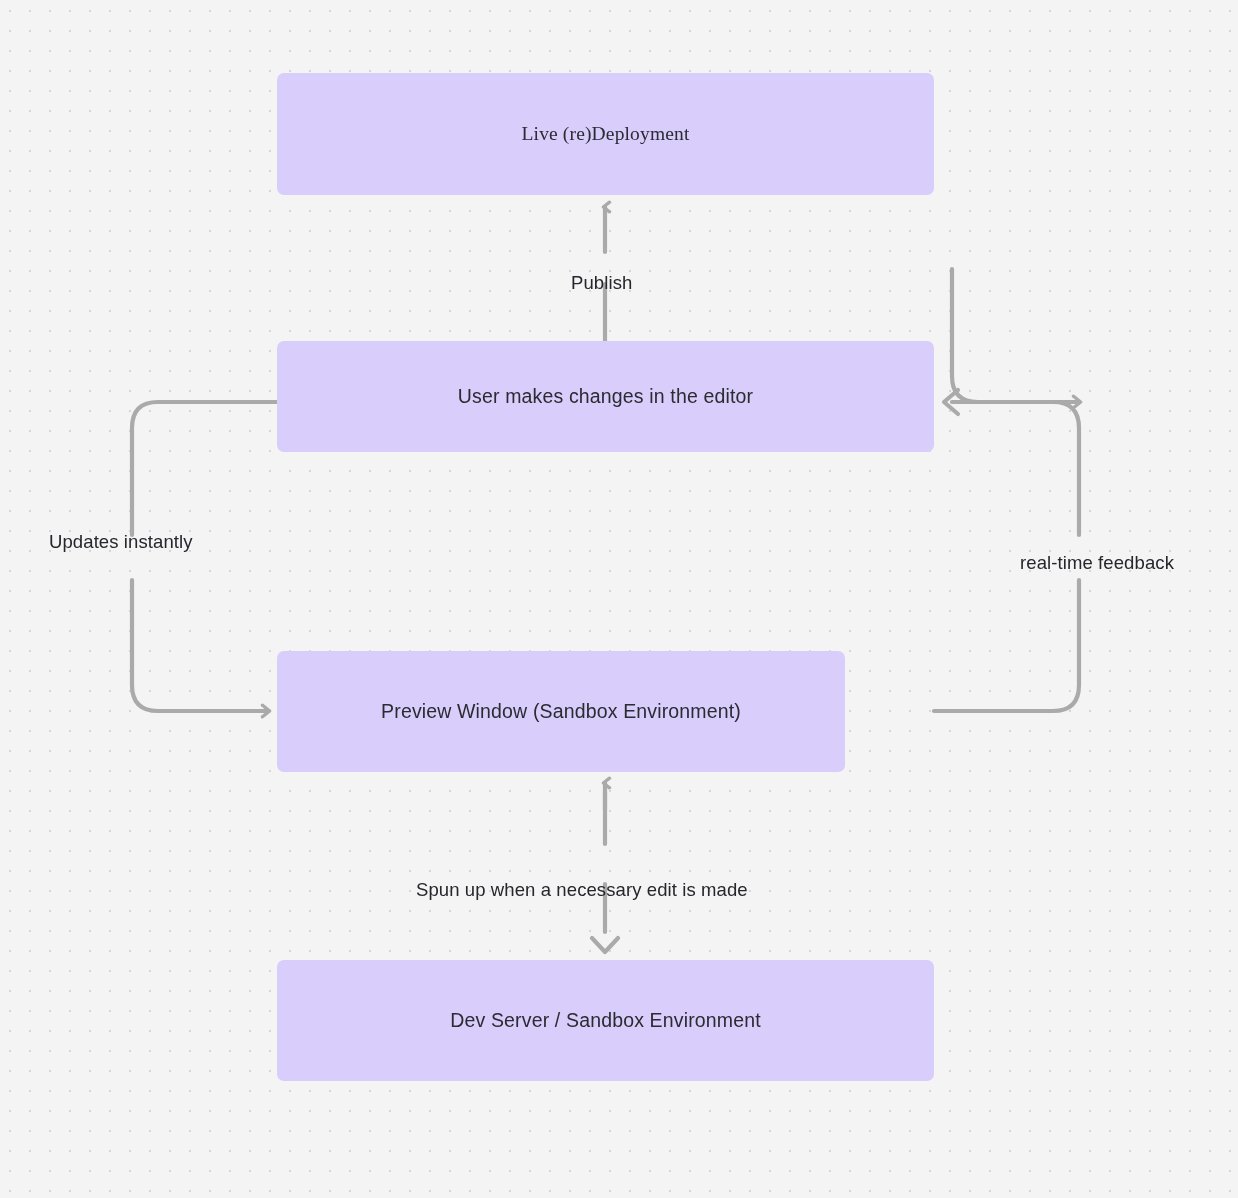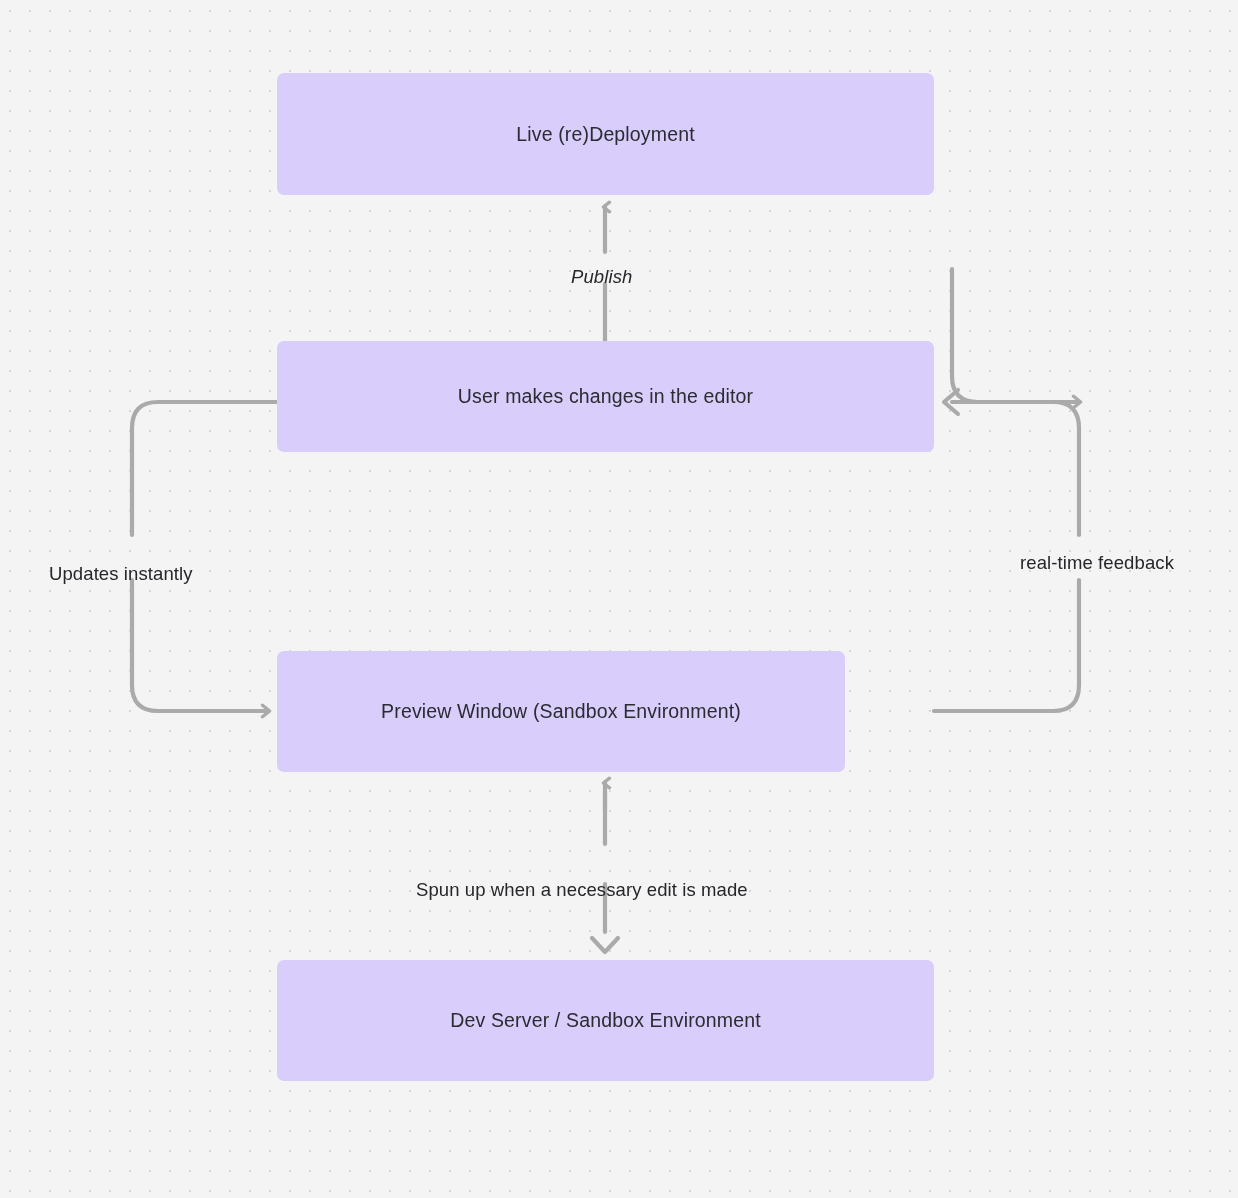--- a/index.html
+++ b/index.html
@@ -37,36 +37,36 @@
     border-radius: 7px;
     display: flex;
     align-items: center;
     justify-content: center;
     color: #2b2b31;
     font-size: 19.5px;
     letter-spacing: 0.15px;
     text-align: center;
     user-select: none;
   }
-  #node-live      { left: 277px; top: 73px;  width: 657px; height: 122px; }
+  #node-live      { left: 277px; top: 73px;  width: 657px; height: 122px; font-family: Liberation Serif, serif; }
   #node-editor    { left: 277px; top: 341px; width: 657px; height: 111px; }
   #node-preview   { left: 277px; top: 651px; width: 568px; height: 121px; }
   #node-devserver { left: 277px; top: 960px; width: 657px; height: 121px; text-align: right; }
 
   .edge-label {
     position: absolute;
     color: #26262b;
     font-size: 18.5px;
     letter-spacing: 0.1px;
     white-space: nowrap;
     user-select: none;
     background: transparent;
   }
-  #label-publish   { left: 571px;  top: 266px; font-style: italic; }
-  #label-updates   { left: 49px;   top: 563px; text-align: center; }
+  #label-publish   { left: 571px;  top: 272px; }
+  #label-updates   { left: 49px;   top: 531px; text-align: center; }
   #label-realtime  { left: 988px;  top: 552px; margin-left: 32px; }
   #label-spunup    { left: 416px;  top: 855px; margin-top: 24px; }
 </style>
 </head>
 <body>
 
 <div id="canvas">
 
   <svg class="edges" viewBox="0 0 1238 1198" width="1238" height="1198" xmlns="http://www.w3.org/2000/svg">
     <defs>

